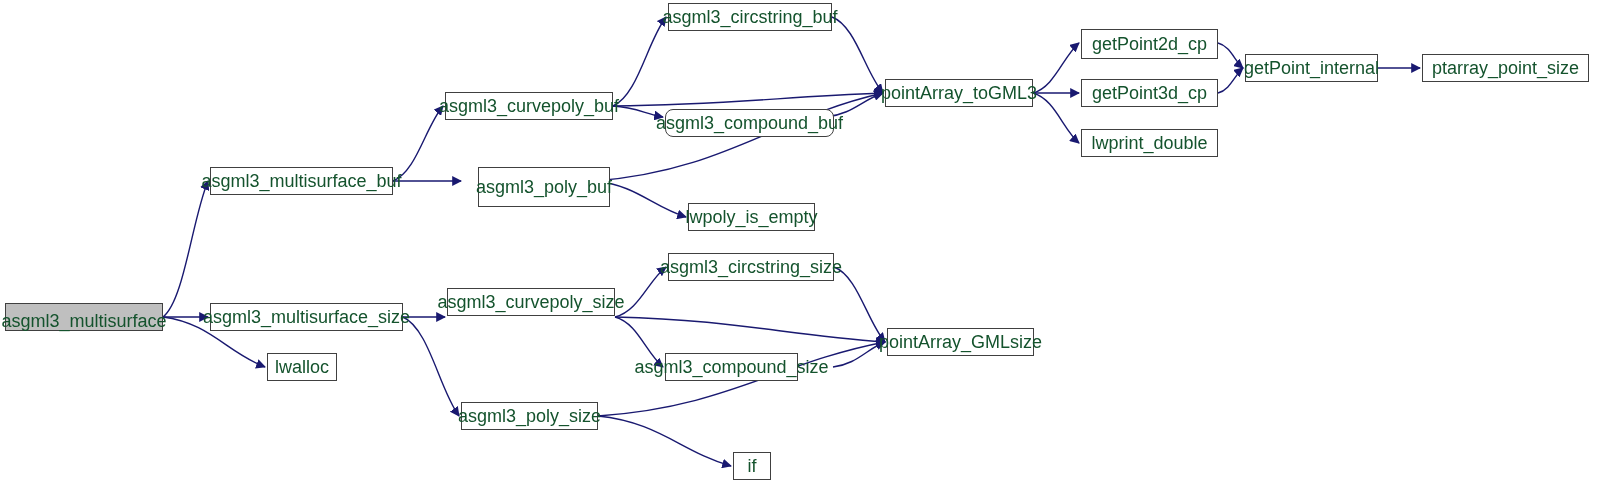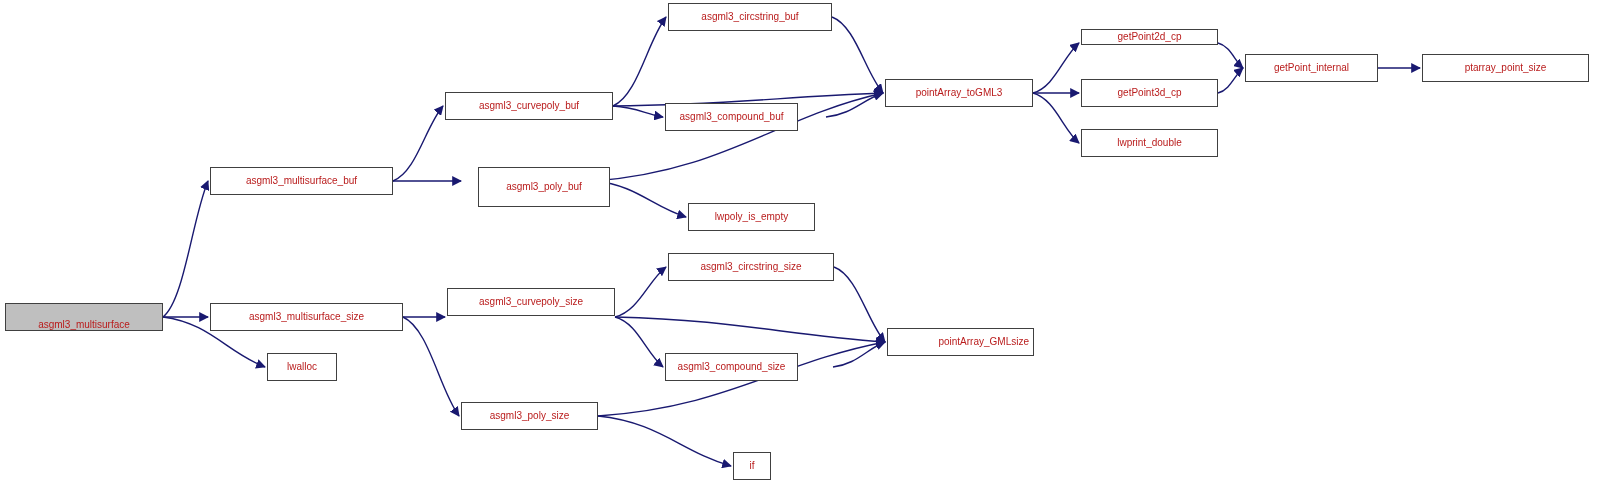--- a/index.html
+++ b/index.html
@@ -21,22 +21,22 @@
     top: 0;
     width: 1597px;
     height: 493px;
     pointer-events: none;
   }
   .node {
     position: absolute;
     box-sizing: border-box;
     border: 1px solid #404040;
     background: #ffffff;
-    color: #b91c1c;
-    font-size: 10px;
+    color: #14532d;
+    font-size: 18px;
     line-height: 1;
     display: flex;
     align-items: center;
     justify-content: center;
     white-space: nowrap;
     letter-spacing: 0px;
   }
   .node.root {
     background: #bfbfbf;
     align-items: flex-end;
@@ -105,42 +105,42 @@
       </div>
       <div class="node" style="left: 447px; top: 288px; width: 168px; height: 28px; border-color: rgb(64, 64, 64); background: rgb(255, 255, 255);">
         <span class="node-label">asgml3_curvepoly_size</span>
       </div>
       <div class="node" style="left: 461px; top: 402px; width: 137px; height: 28px; border-color: rgb(64, 64, 64); background: rgb(255, 255, 255);">
         <span class="node-label">asgml3_poly_size</span>
       </div>
       <div class="node" style="left: 668px; top: 3px; width: 164px; height: 28px; border-color: rgb(64, 64, 64); background: rgb(255, 255, 255);">
         <span class="node-label">asgml3_circstring_buf</span>
       </div>
-      <div class="node" style="left: 665px; top: 103px; width: 133px; height: 28px; border-color: rgb(64, 64, 64); background: rgb(255, 255, 255);">
+      <div class="node" style="left: 665px; top: 109px; width: 169px; height: 28px; border-color: rgb(64, 64, 64); background: rgb(255, 255, 255); border-radius: 8px;">
         <span class="node-label">asgml3_compound_buf</span>
       </div>
       <div class="node" style="left: 688px; top: 203px; width: 127px; height: 28px; border-color: rgb(64, 64, 64); background: rgb(255, 255, 255);">
         <span class="node-label">lwpoly_is_empty</span>
       </div>
       <div class="node" style="left: 668px; top: 253px; width: 166px; height: 28px; border-color: rgb(64, 64, 64); background: rgb(255, 255, 255);">
         <span class="node-label">asgml3_circstring_size</span>
       </div>
       <div class="node" style="left: 665px; top: 353px; width: 133px; height: 28px; border-color: rgb(64, 64, 64); background: rgb(255, 255, 255);">
         <span class="node-label">asgml3_compound_size</span>
       </div>
       <div class="node" style="left: 733px; top: 452px; width: 38px; height: 28px; border-color: rgb(64, 64, 64); background: rgb(255, 255, 255);">
         <span class="node-label">if</span>
       </div>
       <div class="node" style="left: 885px; top: 79px; width: 148px; height: 28px; border-color: rgb(64, 64, 64); background: rgb(255, 255, 255);">
         <span class="node-label">pointArray_toGML3</span>
       </div>
-      <div class="node" style="left: 887px; top: 328px; width: 147px; height: 28px; border-color: rgb(64, 64, 64); background: rgb(255, 255, 255); justify-content: flex-end;">
+      <div class="node" style="left: 887px; top: 328px; width: 147px; height: 28px; border-color: rgb(64, 64, 64); background: rgb(255, 255, 255);">
         <span class="node-label">pointArray_GMLsize</span>
       </div>
-      <div class="node" style="left: 1081px; top: 29px; width: 137px; height: 16px; border-color: rgb(64, 64, 64); background: rgb(255, 255, 255);">
+      <div class="node" style="left: 1081px; top: 29px; width: 137px; height: 30px; border-color: rgb(64, 64, 64); background: rgb(255, 255, 255);">
         <span class="node-label">getPoint2d_cp</span>
       </div>
       <div class="node" style="left: 1081px; top: 79px; width: 137px; height: 28px; border-color: rgb(64, 64, 64); background: rgb(255, 255, 255);">
         <span class="node-label">getPoint3d_cp</span>
       </div>
       <div class="node" style="left: 1081px; top: 129px; width: 137px; height: 28px; border-color: rgb(64, 64, 64); background: rgb(255, 255, 255);">
         <span class="node-label">lwprint_double</span>
       </div>
       <div class="node" style="left: 1245px; top: 54px; width: 133px; height: 28px; border-color: rgb(64, 64, 64); background: rgb(255, 255, 255);">
         <span class="node-label">getPoint_internal</span>

